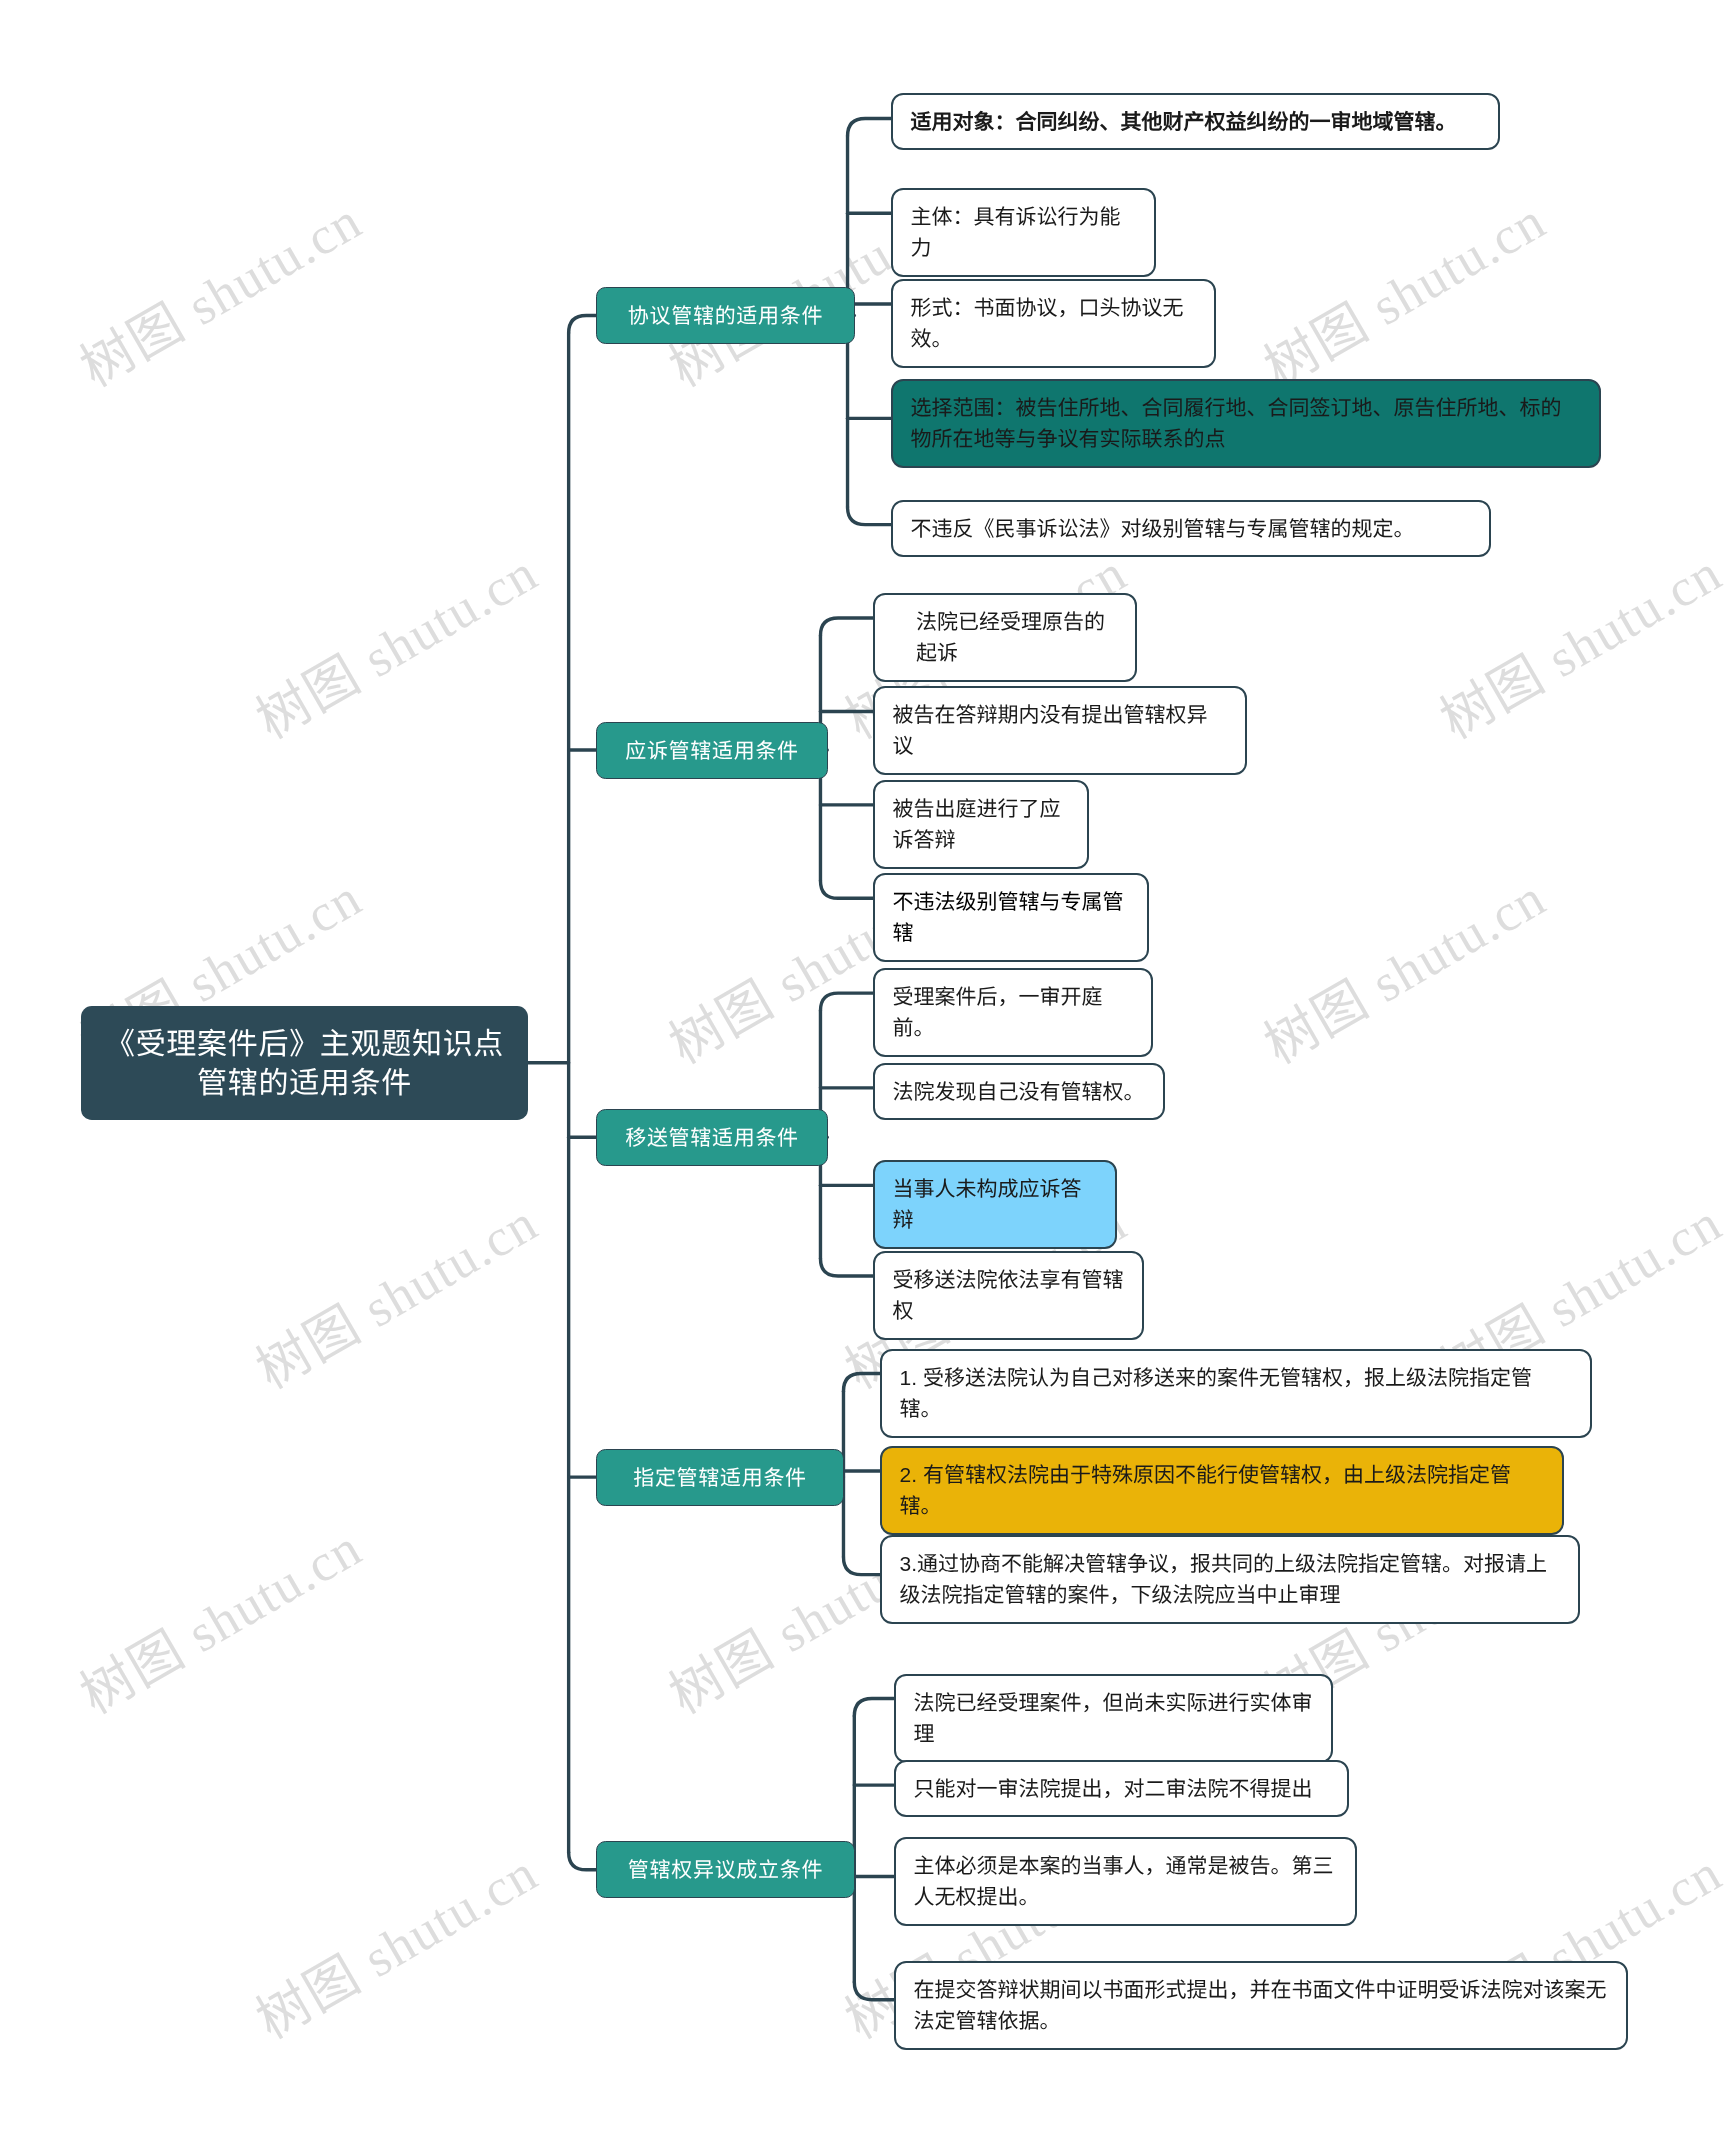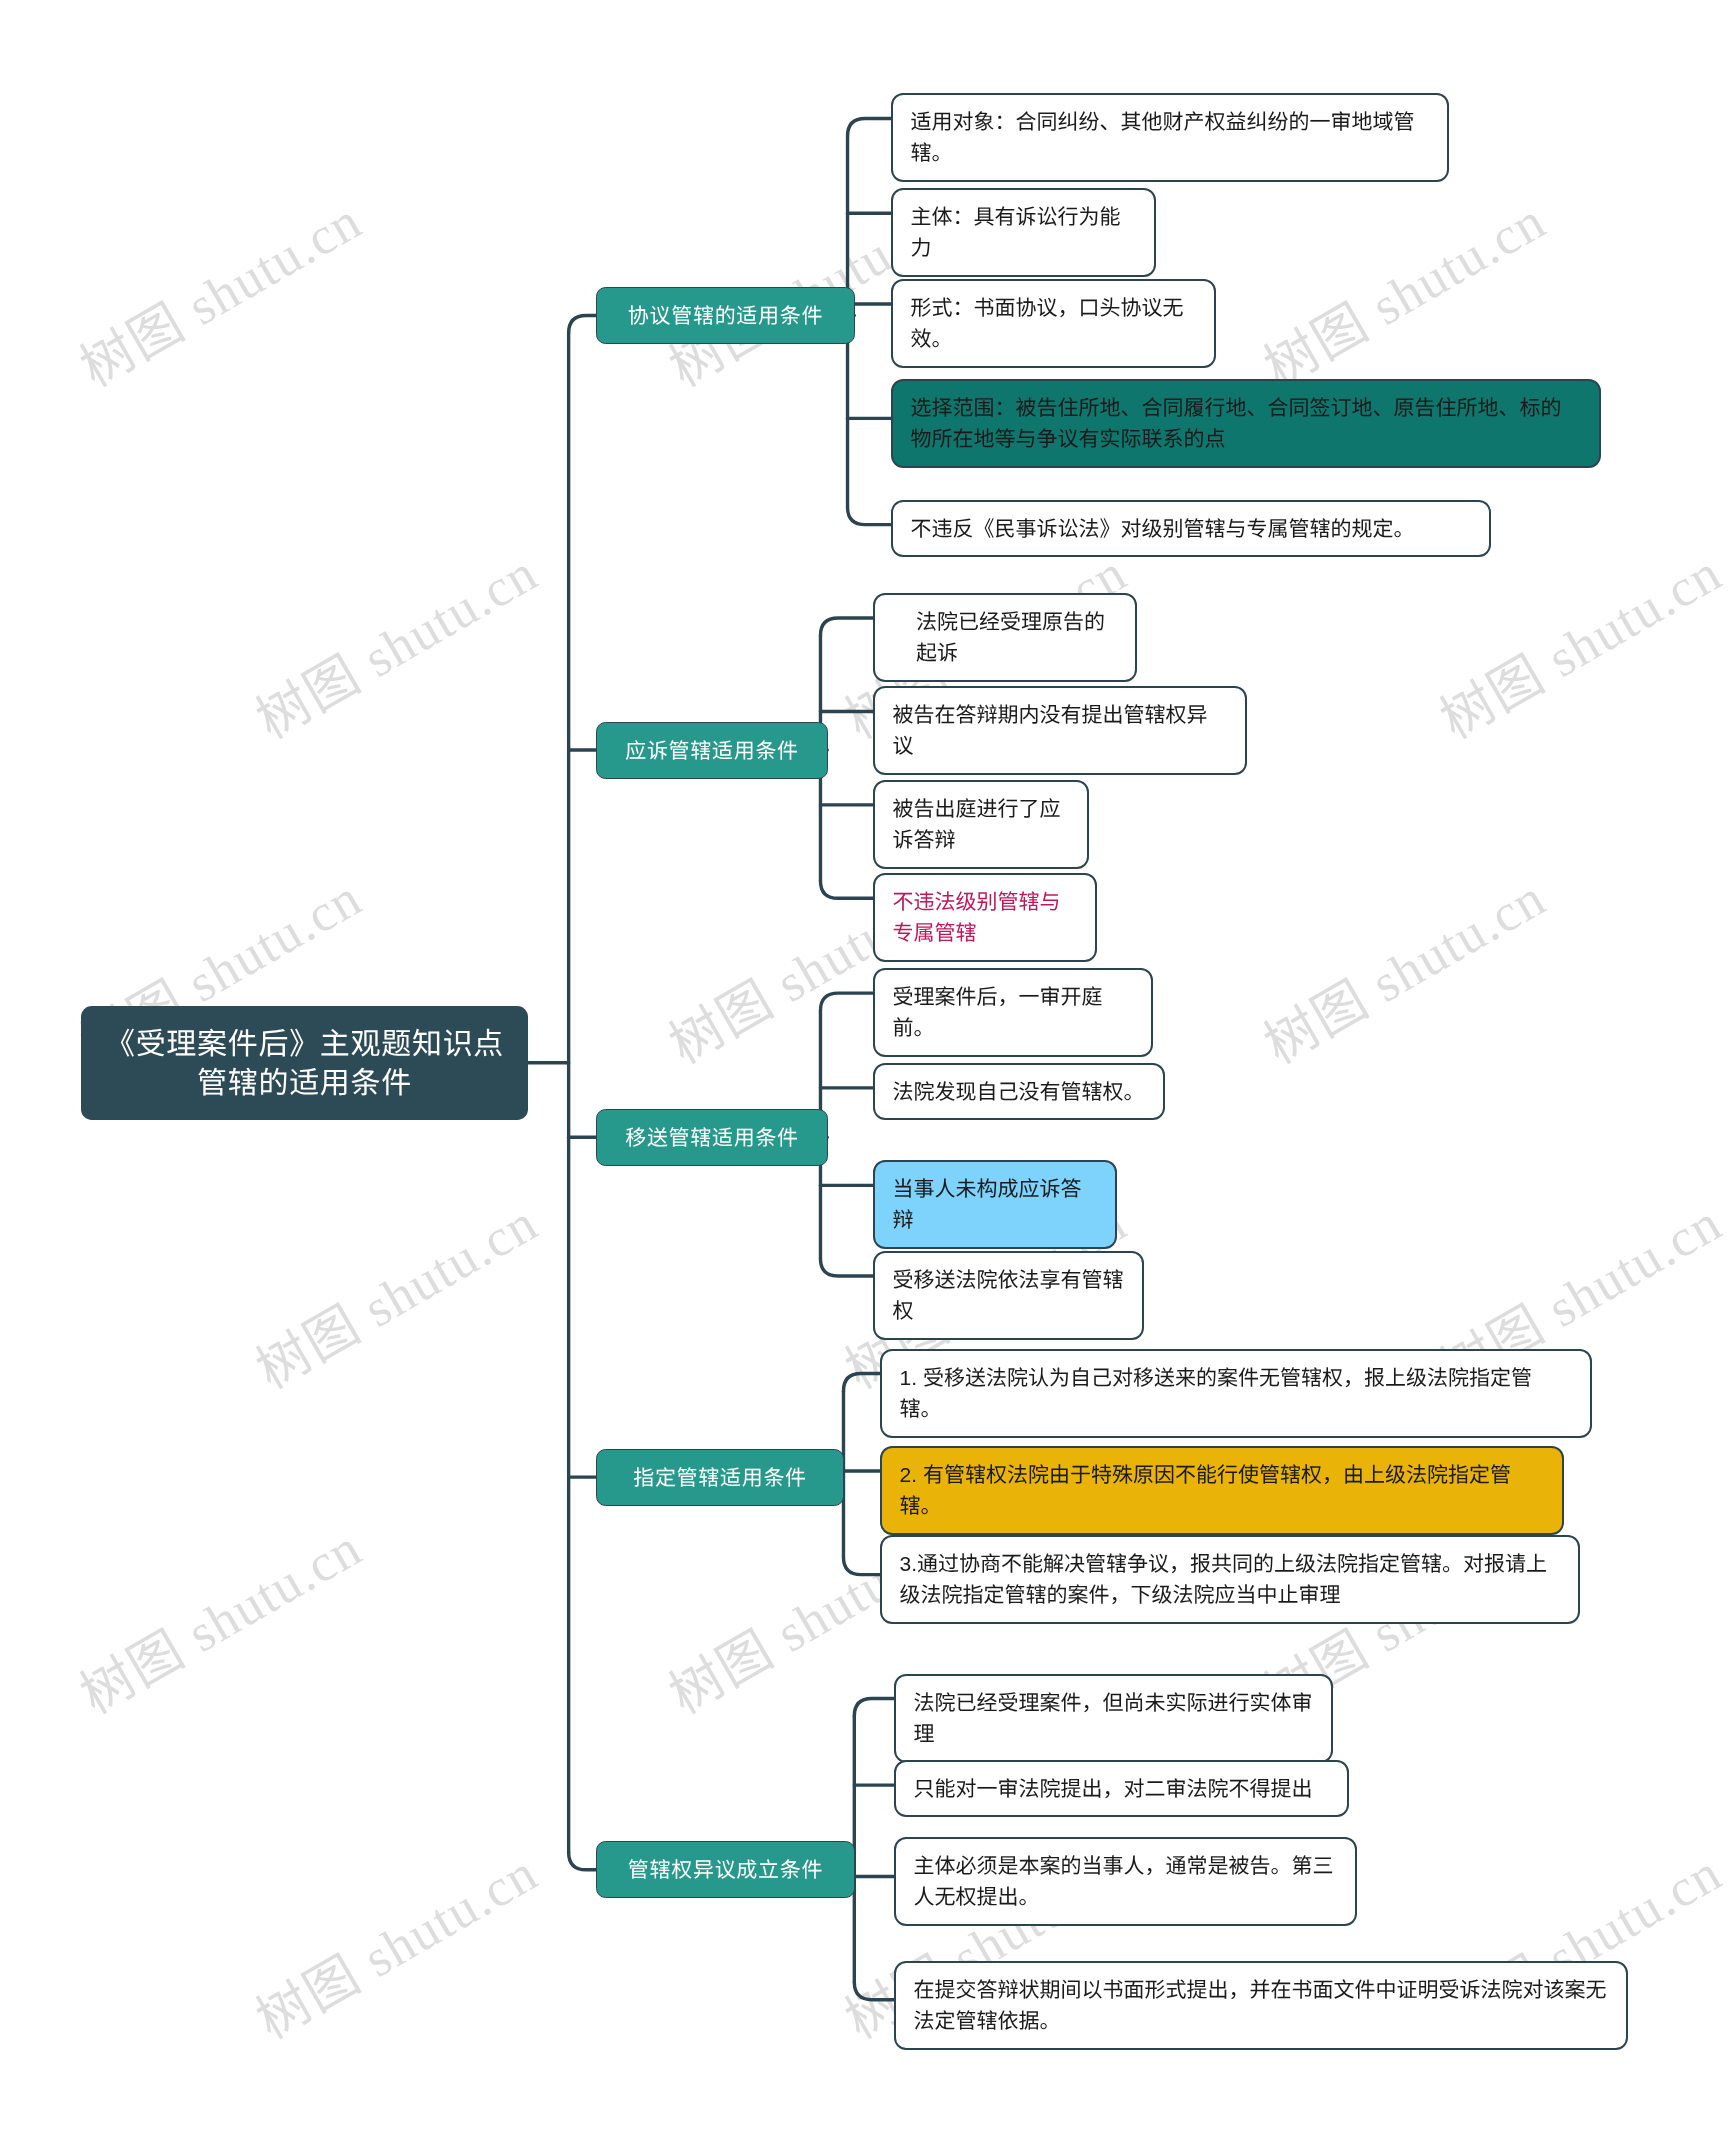--- a/index.html
+++ b/index.html
@@ -165,21 +165,21 @@
       <path d="M1262 2928 Q1262 2954 1288 2954 H1320" fill="none" stroke="#2b4450" stroke-width="5" stroke-linecap="round"></path>
     </svg>
 
   <div id="nodes">
       <div class="node node-root" style="left: 81px; top: 1006px; width: 447px; min-height: 114px; background: rgb(45, 74, 87); color: rgb(255, 255, 255);">
         <span>《受理案件后》主观题知识点 管辖的适用条件</span>
       </div>
       <div class="node node-branch" style="left: 596px; top: 287px; width: 259px; min-height: 57px; background: rgb(39, 153, 140); border-color: rgb(43, 68, 80); color: rgb(255, 255, 255);">
         <span>协议管辖的适用条件</span>
       </div>
-      <div class="node node-leaf" style="left: 891px; top: 93px; width: 558px; min-height: 50px; border-color: rgb(43, 68, 80); background: rgb(255, 255, 255); color: rgb(26, 26, 26);">
+      <div class="node node-leaf" style="left: 891px; top: 93px; width: 609px; min-height: 50px; border-color: rgb(43, 68, 80); background: rgb(255, 255, 255); color: rgb(26, 26, 26); font-weight: bold;">
         <span class="leaf-text">适用对象：合同纠纷、其他财产权益纠纷的一审地域管辖。</span>
       </div>
       <div class="node node-leaf" style="left: 891px; top: 188px; width: 265px; min-height: 50px; border-color: rgb(43, 68, 80); background: rgb(255, 255, 255); color: rgb(26, 26, 26);">
         <span class="leaf-text">主体：具有诉讼行为能力</span>
       </div>
       <div class="node node-leaf" style="left: 891px; top: 279px; width: 325px; min-height: 50px; border-color: rgb(43, 68, 80); background: rgb(255, 255, 255); color: rgb(26, 26, 26);">
         <span class="leaf-text">形式：书面协议，口头协议无效。</span>
       </div>
       <div class="node node-leaf" style="left: 891px; top: 379px; width: 710px; min-height: 79px; border-color: rgb(43, 68, 80); background: #0f766e; color: rgb(26, 26, 26);">
         <span class="leaf-text">选择范围：被告住所地、合同履行地、合同签订地、原告住所地、标的物所在地等与争议有实际联系的点</span>
@@ -192,21 +192,21 @@
       </div>
       <div class="node node-leaf" style="left: 873px; top: 593px; width: 264px; min-height: 50px; border-color: rgb(43, 68, 80); background: rgb(255, 255, 255); color: rgb(26, 26, 26); padding-left: 41px;">
         <span class="leaf-text">法院已经受理原告的起诉</span>
       </div>
       <div class="node node-leaf" style="left: 873px; top: 686px; width: 374px; min-height: 50px; border-color: rgb(43, 68, 80); background: rgb(255, 255, 255); color: rgb(26, 26, 26);">
         <span class="leaf-text">被告在答辩期内没有提出管辖权异议</span>
       </div>
       <div class="node node-leaf" style="left: 873px; top: 780px; width: 216px; min-height: 50px; border-color: rgb(43, 68, 80); background: rgb(255, 255, 255); color: rgb(26, 26, 26);">
         <span class="leaf-text">被告出庭进行了应诉答辩</span>
       </div>
-      <div class="node node-leaf" style="left: 873px; top: 873px; width: 224px; min-height: 50px; border-color: rgb(43, 68, 80); background: rgb(255, 255, 255); color: #be185d;">
+      <div class="node node-leaf" style="left: 873px; top: 873px; width: 276px; min-height: 50px; border-color: rgb(43, 68, 80); background: rgb(255, 255, 255); color: #000000;">
         <span class="leaf-text">不违法级别管辖与专属管辖</span>
       </div>
       <div class="node node-branch" style="left: 596px; top: 1109px; width: 232px; min-height: 57px; background: rgb(39, 153, 140); border-color: rgb(43, 68, 80); color: rgb(255, 255, 255);">
         <span>移送管辖适用条件</span>
       </div>
       <div class="node node-leaf" style="left: 873px; top: 968px; width: 280px; min-height: 50px; border-color: rgb(43, 68, 80); background: rgb(255, 255, 255); color: rgb(26, 26, 26);">
         <span class="leaf-text">受理案件后，一审开庭前。</span>
       </div>
       <div class="node node-leaf" style="left: 873px; top: 1063px; width: 292px; min-height: 50px; border-color: rgb(43, 68, 80); background: rgb(255, 255, 255); color: rgb(26, 26, 26);">
         <span class="leaf-text">法院发现自己没有管辖权。</span>

